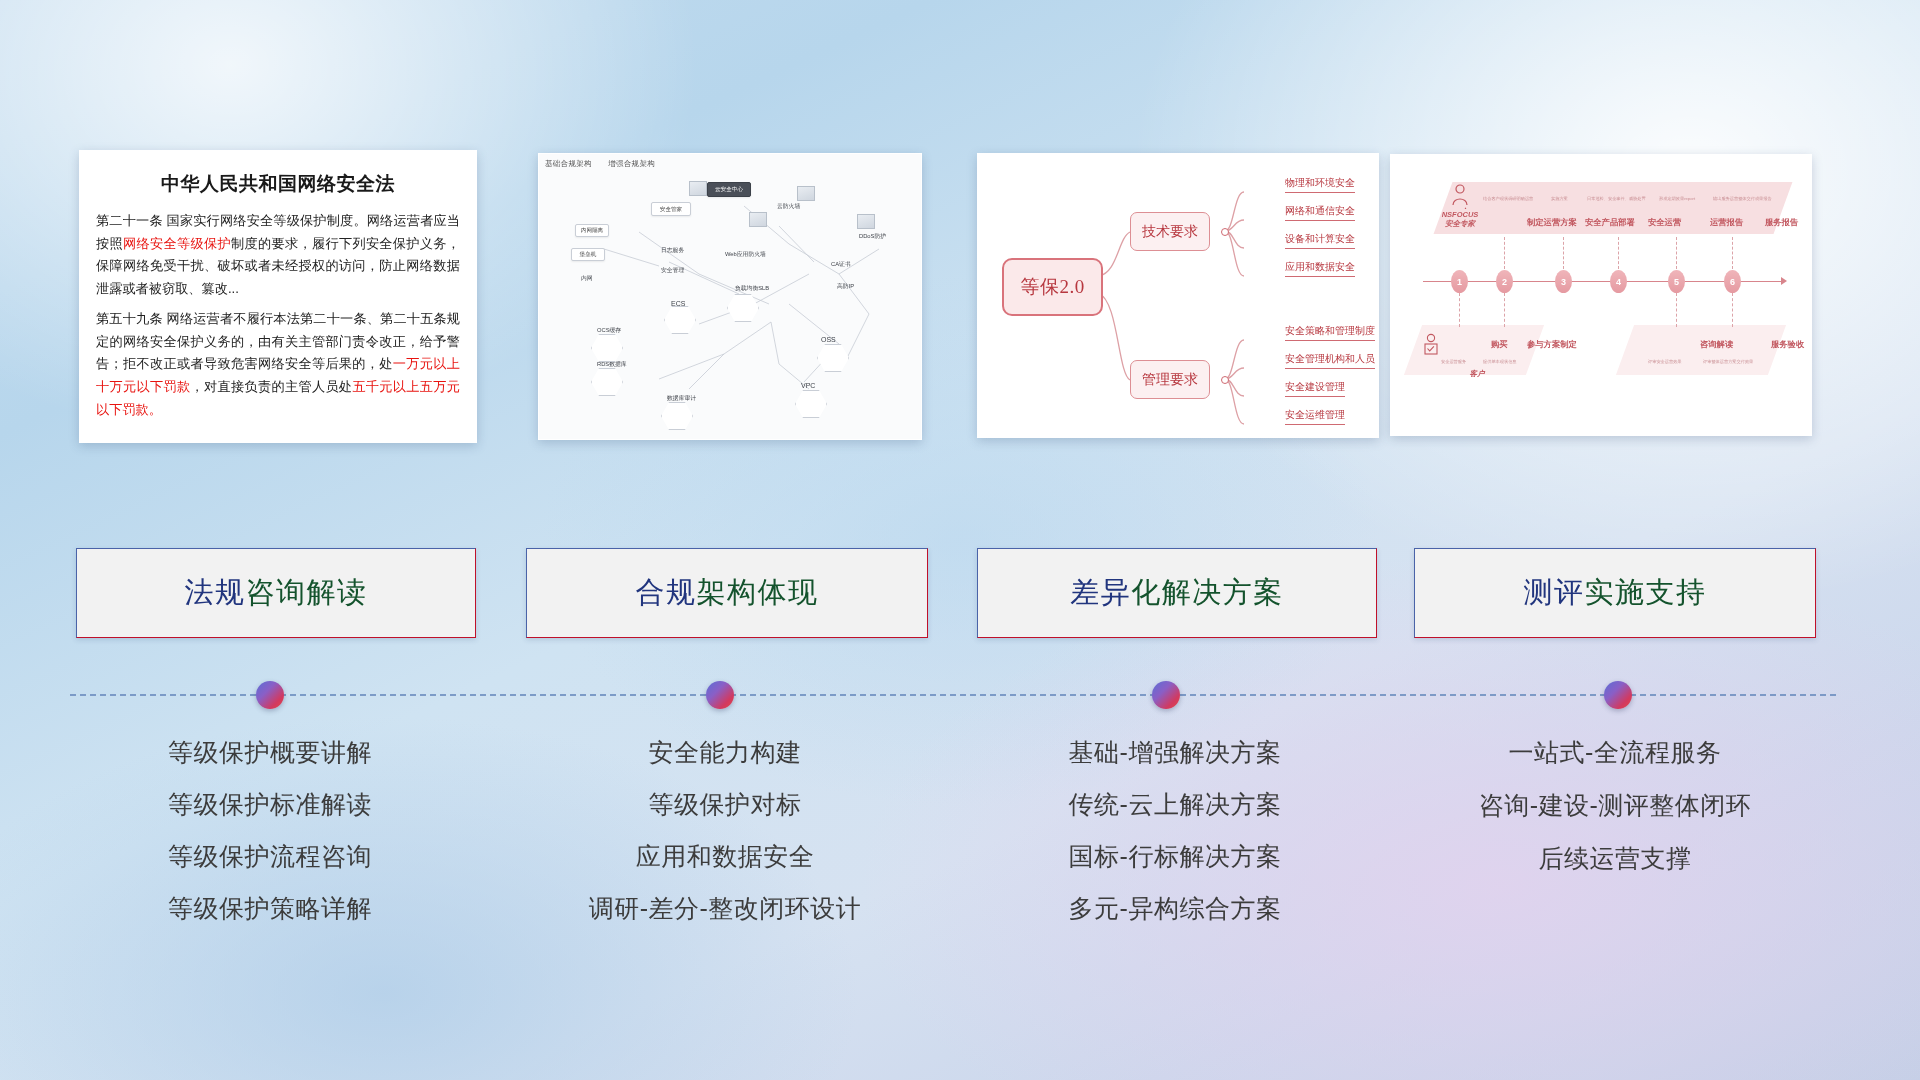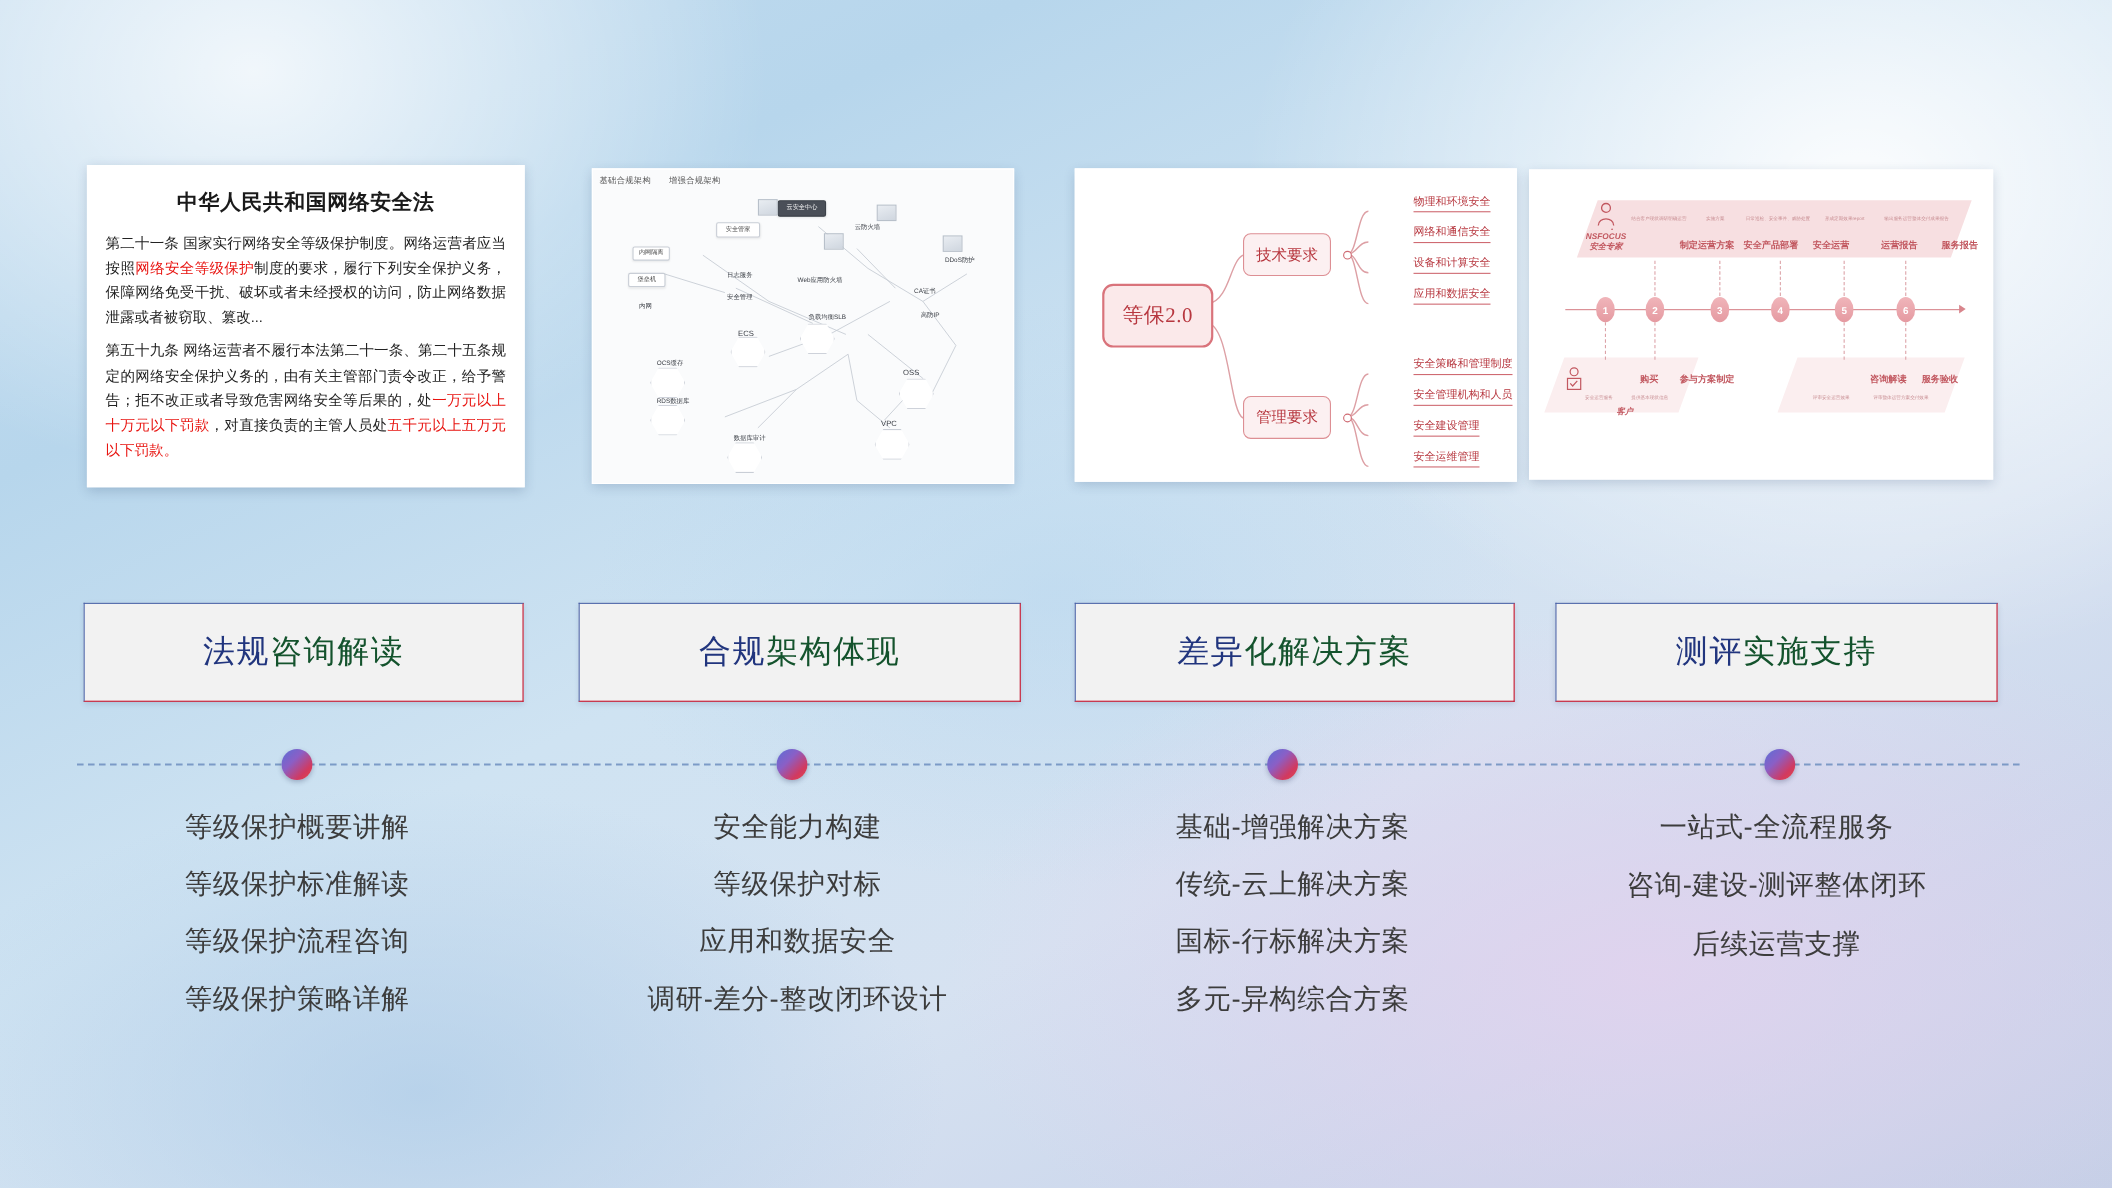--- a/index.html
+++ b/index.html
@@ -306,21 +306,21 @@
         <div class="nsf-step" style="left:275px;top:62px;">运营报告</div>
         <div class="nsf-sub" style="left:322px;top:41px;">输出服务运营整体交付成果报告</div>
         <div class="nsf-step" style="left:330px;top:62px;">服务报告</div>
 
         <div class="nsf-step" style="left:56px;top:184px;">购买</div>
         <div class="nsf-sub" style="left:50px;top:204px;">安全运营服务</div>
         <div class="nsf-step" style="left:92px;top:184px;">参与方案制定</div>
         <div class="nsf-sub" style="left:92px;top:204px;">提供基本现状信息</div>
         <div class="nsf-step" style="left:265px;top:184px;">咨询解读</div>
         <div class="nsf-sub" style="left:257px;top:204px;">评审安全运营效果</div>
-        <div class="nsf-step" style="left:312px;top:184px;">服务验收</div>
+        <div class="nsf-step" style="left:336px;top:184px;">服务验收</div>
         <div class="nsf-sub" style="left:312px;top:204px;">评审整体运营方案交付效果</div>
       </div>
     </div>
   </div>
 
   <div class="labels">
     <div class="lblbox lb1">
       <div class="t"><span class="bl">法规</span><span class="rd">咨询解读</span></div>
     </div>
     <div class="lblbox lb2">

